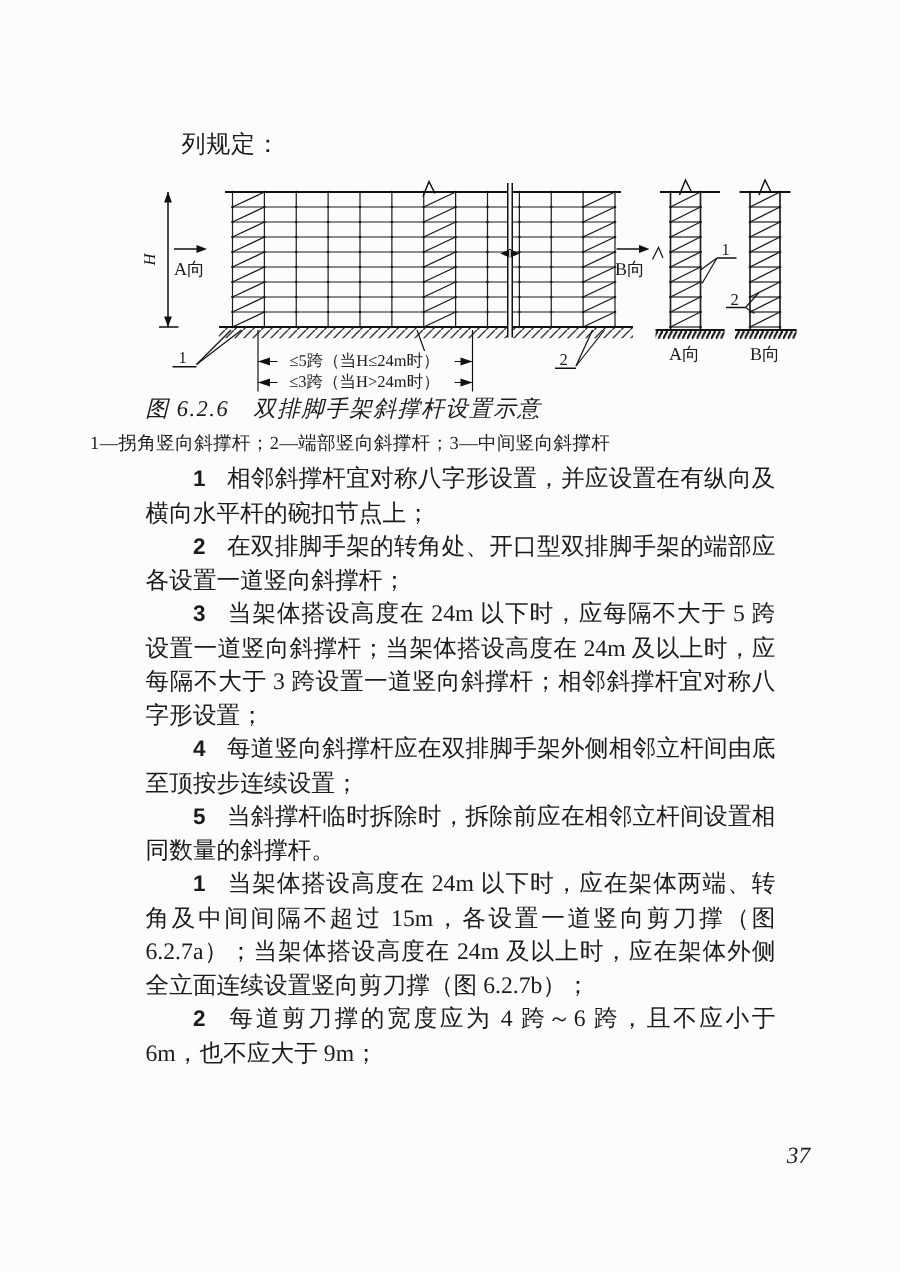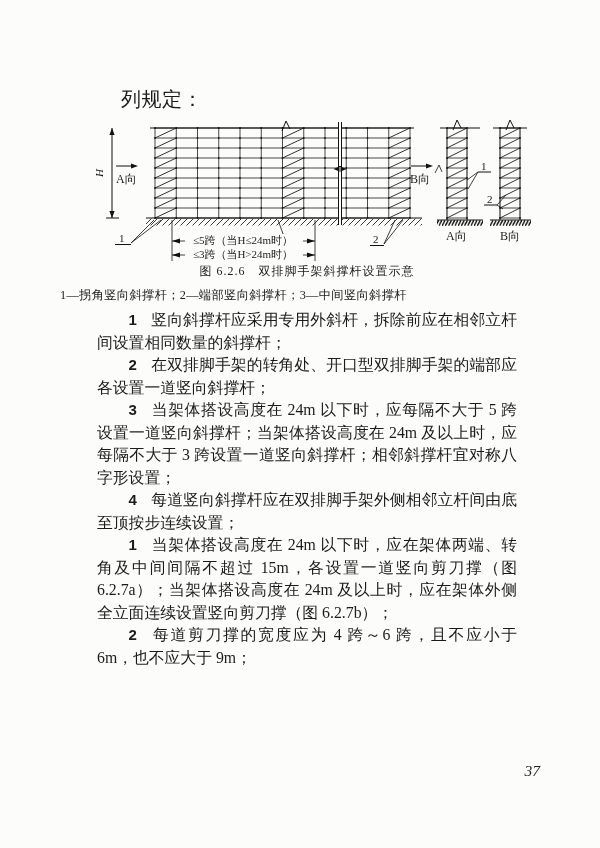--- a/index.html
+++ b/index.html
@@ -1,25 +1,25 @@
 <!DOCTYPE html>
 <html><head>
 <meta charset="utf-8">
 <style>
   html,body{margin:0;padding:0;}
   body{
     width:600px;height:848px;position:relative;overflow:hidden;
     background:#fcfcfa;color:#1b1b1b;
     font-family:"Liberation Serif","DejaVu Serif",serif;
   }
-  .lead-in{position:absolute;left:121px;top:86px;font-size:20px;letter-spacing:.5px;}
+  .lead-in{position:absolute;left:121px;top:86px;font-size:16px;letter-spacing:.5px;}
   .figwrap{position:absolute;left:90px;top:112px;width:460px;height:150px;}
   svg text{fill:#1b1b1b;font-family:"Liberation Serif","DejaVu Serif",serif;}
-  .figcaption{position:absolute;left:97px;top:263px;width:420px;text-align:center;
-    font-size:12px;letter-spacing:1px;}
+  .figcaption{position:absolute;left:97px;top:263px;width:420px;
+    font-size:15px;letter-spacing:1px;font-style:italic;}
   .figlegend{position:absolute;left:60px;top:287px;width:494px;text-align:left;
     font-size:12.3px;letter-spacing:.3px;}
   .bt{position:absolute;left:97px;top:309px;width:420px;
     font-size:15.8px;line-height:22.5px;text-align:justify;}
   .bt p{margin:0;padding:0;}
   .bt p.item{text-indent:2em;}
   .bt p.clause{text-indent:0;}
   .bt b{font-family:"Liberation Sans","DejaVu Sans",sans-serif;font-weight:700;
     font-size:15px;margin-right:.95em;}
   .bt p.clause b{margin-right:.7em;letter-spacing:1px;}
@@ -378,21 +378,22 @@
   <line x1="394" y1="93" x2="407" y2="93" stroke="#111" stroke-width="1"></line>
   <line x1="407" y1="93" x2="416" y2="83" stroke="#111" stroke-width=".8"></line>
   <line x1="407" y1="93" x2="413" y2="97" stroke="#111" stroke-width=".8"></line>
 </svg>
 </div>
 
 <div class="figcaption">图 6.2.6　双排脚手架斜撑杆设置示意</div>
 <div class="figlegend">1—拐角竖向斜撑杆；2—端部竖向斜撑杆；3—中间竖向斜撑杆</div>
 
 <div class="bt">
-  <p class="item"><b>1</b><span>竖向斜撑杆应采用专用外斜杆，拆除前应在相邻立杆间设置相同数量的斜撑杆；</span></p>
+  <p class="item"><b>1</b><span>相邻斜撑杆宜对称八字形设置，并应设置在有纵向及横向水平杆的碗扣节点上；</span></p>
   <p class="item"><b>2</b><span>在双排脚手架的转角处、开口型双排脚手架的端部应各设置一道竖向斜撑杆；</span></p>
   <p class="item"><b>3</b><span>当架体搭设高度在 24m 以下时，应每隔不大于 5 跨设置一道竖向斜撑杆；当架体搭设高度在 24m 及以上时，应每隔不大于 3 跨设置一道竖向斜撑杆；相邻斜撑杆宜对称八字形设置；</span></p>
   <p class="item"><b>4</b><span>每道竖向斜撑杆应在双排脚手架外侧相邻立杆间由底至顶按步连续设置；</span></p>
+  <p class="item"><b>5</b><span>当斜撑杆临时拆除时，拆除前应在相邻立杆间设置相同数量的斜撑杆。</span></p>
   <p class="item"><b>1</b><span>当架体搭设高度在 24m 以下时，应在架体两端、转角及中间间隔不超过 15m，各设置一道竖向剪刀撑（图 6.2.7a）；当架体搭设高度在 24m 及以上时，应在架体外侧全立面连续设置竖向剪刀撑（图 6.2.7b）；</span></p>
   <p class="item"><b>2</b><span>每道剪刀撑的宽度应为 4 跨～6 跨，且不应小于 6m，也不应大于 9m；</span></p>
 </div>
 
 <div class="pagenum">37</div>
 
 </body></html>

